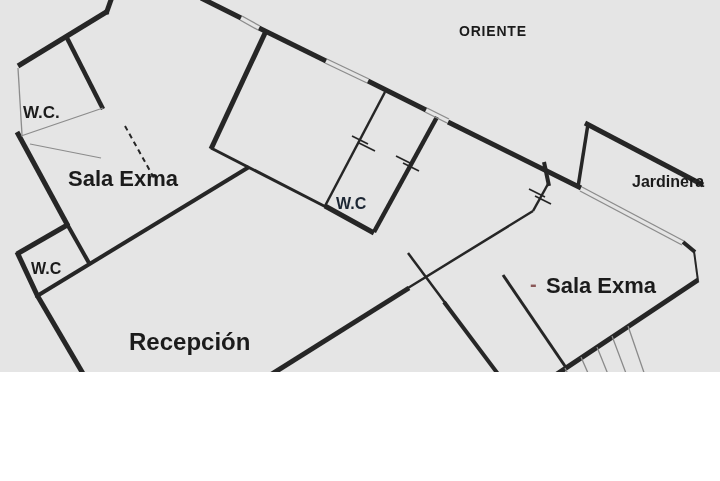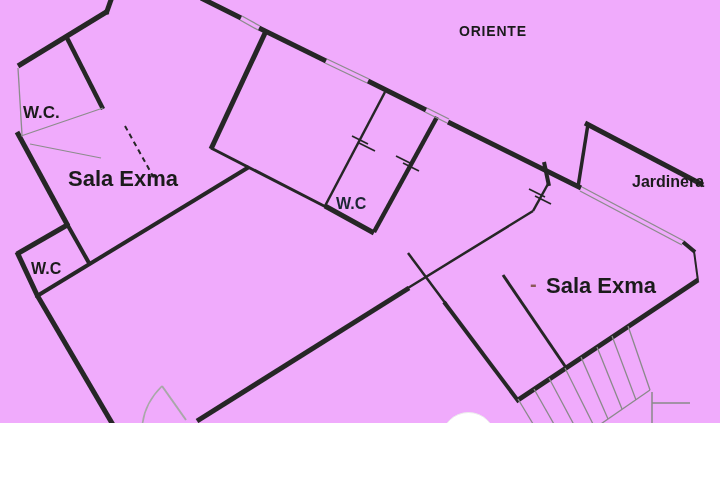--- a/index.html
+++ b/index.html
@@ -1,16 +1,16 @@
 <!DOCTYPE html>
 <html><head>
 <meta charset="utf-8">
 <style>
   html,body{margin:0;padding:0;background:#fff;}
-  #plan{position:relative;width:720px;height:423px;background:#f0abfc;overflow:hidden;
+  #plan{position:relative;width:720px;height:372px;background:#e5e5e5;overflow:hidden;
         font-family:"Liberation Sans","DejaVu Sans",sans-serif;text-align:center;}
   #plan-svg{position:absolute;left:0;top:0;width:720px;height:481px;}
   .lbl{position:absolute;font-weight:bold;white-space:nowrap;line-height:1;}
   #scroll-btn{position:absolute;border-radius:50%;background:#fff;border:1.5px solid #ececec;
         display:flex;align-items:center;justify-content:center;cursor:pointer;box-sizing:border-box;}
   #scroll-btn svg{display:block;}
 </style>
 </head>
 <body>
 
@@ -84,20 +84,21 @@
     </svg>
 
   <div class="lbl" style="left: 459px; top: 24px; font-size: 14px; letter-spacing: 0.8px; color: rgb(27, 27, 27);">ORIENTE</div>
   <div class="lbl" style="left: 23px; top: 104px; font-size: 17px; letter-spacing: 0px; color: rgb(27, 27, 27);">W.C.</div>
   <div class="lbl" style="left: 68px; top: 168px; font-size: 22px; letter-spacing: 0px; color: rgb(27, 27, 27);">Sala Exma</div>
   <div class="lbl" style="left: 600px; top: 174px; font-size: 16px; letter-spacing: 0px; color: rgb(27, 27, 27); margin-left: 32px;">Jardinera</div>
   <div class="lbl" style="left: 336px; top: 196px; font-size: 16px; letter-spacing: 0px; color: rgb(28, 38, 51);">W.C</div>
   <div class="lbl" style="left: 31px; top: 261px; font-size: 16px; letter-spacing: 0px; color: rgb(27, 27, 27);">W.C</div>
   <div class="lbl" style="left: 530px; top: 274px; font-size: 20px; letter-spacing: 0px; color: rgb(138, 88, 88);">-</div>
   <div class="lbl" style="left: 546px; top: 275px; font-size: 22px; letter-spacing: 0px; color: rgb(27, 27, 27);">Sala Exma</div>
+  <div class="lbl" style="left: 129px; top: 330px; font-size: 24px; letter-spacing: 0px; color: rgb(27, 27, 27);">Recepción</div>
 
   <div id="scroll-btn" style="left: 441px; top: 412px; width: 55px; height: 55px; border-color: rgb(236, 236, 236);">
     <svg width="30" height="30" viewBox="0 0 24 24" fill="none">
       <path d="M12 4.5 V18.5 M5.5 12.5 L12 19 L18.5 12.5" stroke="#2b2b2b" stroke-width="2.1" stroke-linecap="round" stroke-linejoin="round" fill="none"></path>
     </svg>
   </div>
 
 </div>
 
 </body></html>

